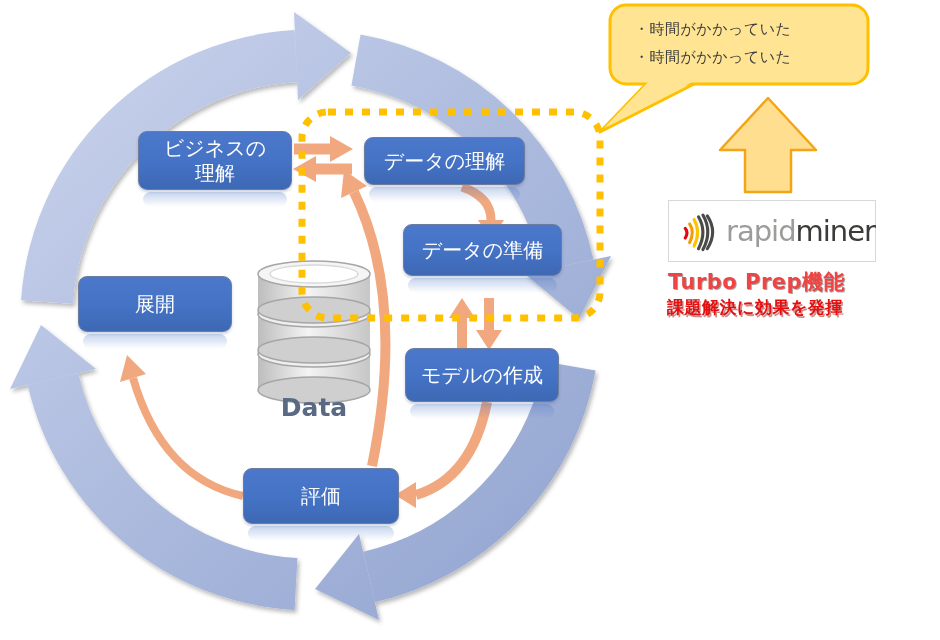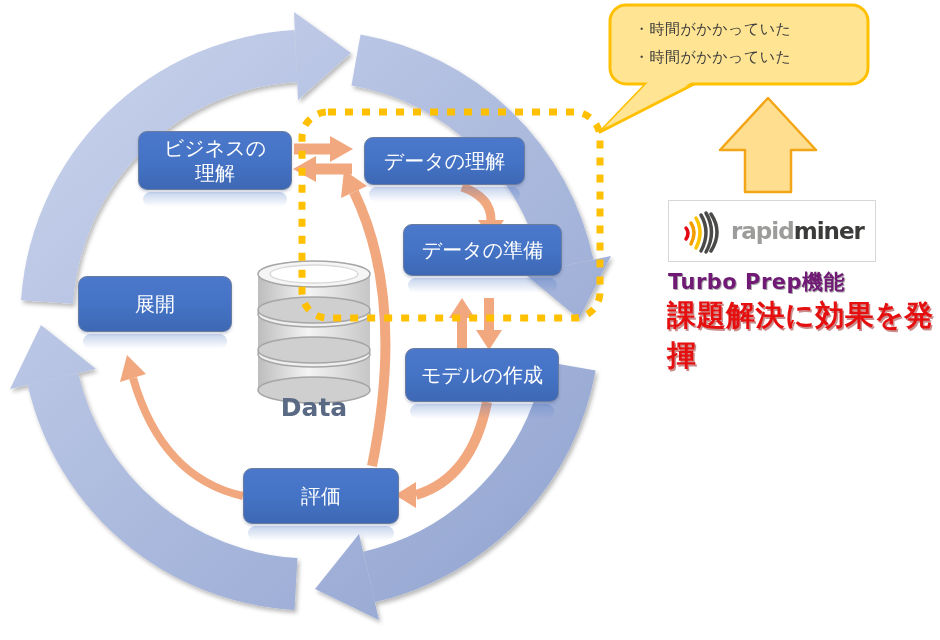--- a/index.html
+++ b/index.html
@@ -21,31 +21,31 @@
     border-radius:8px;
   }
   .callout-text{
     position:absolute;left:634px;top:15px;width:230px;
     font-size:15px;line-height:28px;color:#3d3d3d;letter-spacing:.5px;
   }
   .logo-box{
     position:absolute;left:668px;top:200px;width:208px;height:62px;
     background:#ffffff;border:1px solid #d7d7d7;display:flex;align-items:center;box-sizing:border-box;
   }
-  .logo-word{font-size:23px;font-weight:bold;letter-spacing:-1px;line-height:1;white-space:nowrap;}
+  .logo-word{font-size:29px;font-weight:normal;letter-spacing:-1px;line-height:1;white-space:nowrap;}
   .logo-word .p1{color:#9c9c9b;}
   .logo-word .p2{color:#3b3b3a;}
   .cap-feature{
     position:absolute;left:668px;top:268px;width:270px;
-    font-size:21px;font-weight:bold;color:#701a75;letter-spacing:.5px;
+    font-size:21px;font-weight:bold;color:#ef4444;letter-spacing:.5px;
     text-shadow:1px 1px 0 rgba(0,0,0,.35);
   }
   .cap-benefit{
     position:absolute;left:667px;top:296px;width:272px;
-    font-size:29px;font-weight:bold;color:#e60f0f;letter-spacing:.5px;
+    font-size:17px;font-weight:bold;color:#e60f0f;letter-spacing:.5px;
     text-shadow:1.5px 1.5px 0 rgba(140,0,0,.45);
   }
 </style>
 </head>
 <body>
 
 <div id="canvas">
 
   <svg id="underlay" viewBox="0 0 940 640">
     <defs>

